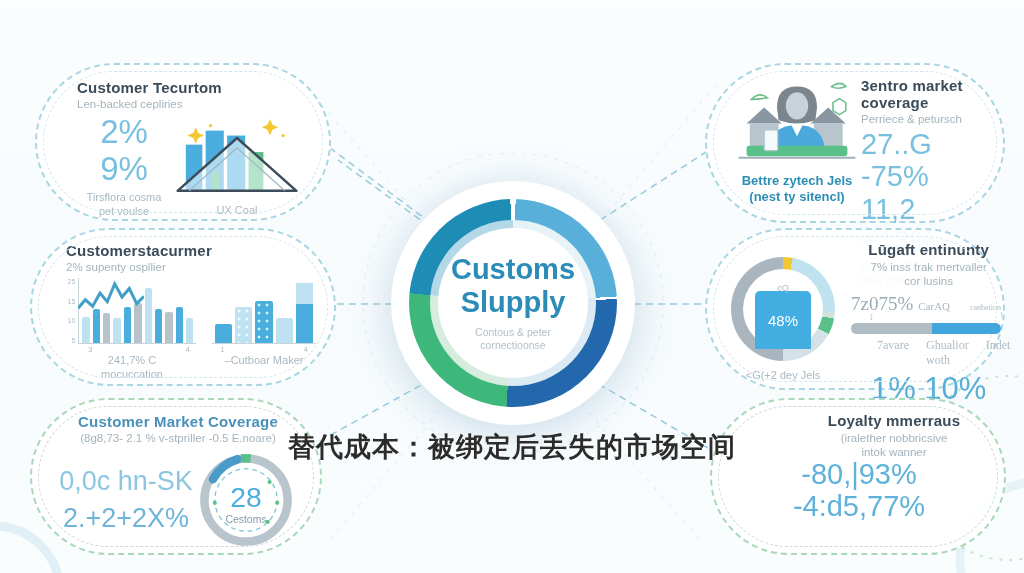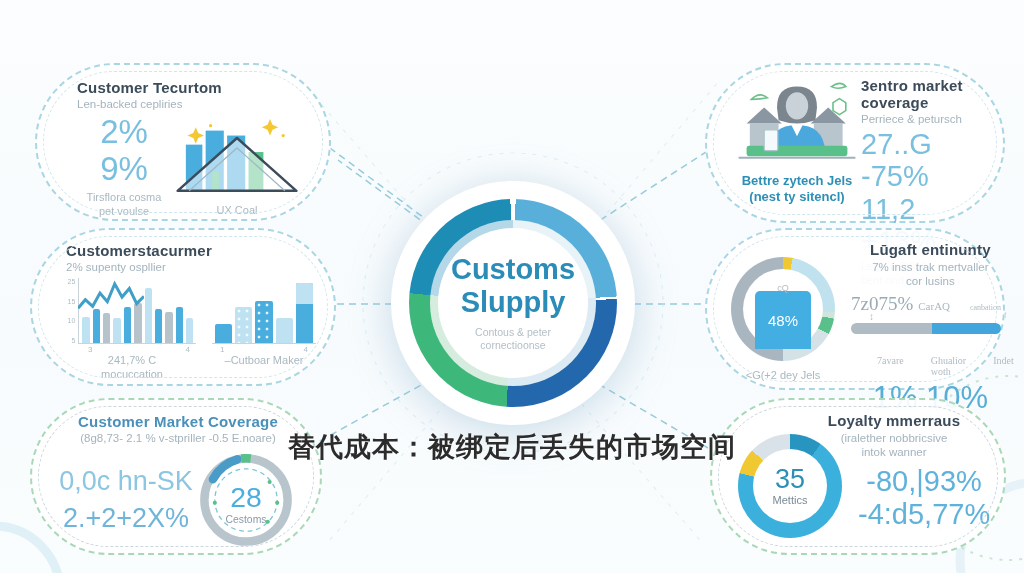--- a/index.html
+++ b/index.html
@@ -82,21 +82,21 @@
   .donut-br .lbl { font-size:11px; color:#7a8a96; margin-top:1px; }
 
   
   .hbar-block { font-size:10px; color:#9fb0ba; position:relative;font-family:Liberation Serif, serif; }
   .hbar-head { display:flex; align-items:baseline; gap:5px; }
   .hbar-head .big { font-size:19px; color:#9aabb5; }
   .hbar-head .suffix { font-size:11px; color:#a9b8c1; }
   .hbar-head .tiny { font-size:8px; color:#aebcc4; margin-left:auto; }
   .hbar { margin-top:8px; height:11px; width:150px; border-radius:6px; overflow:hidden; display:flex; }
   .hbar .seg-gray { background:#b0bcc4; width:54%; } .hbar .seg-blue { background:#42a6dc; width:46%; }
-  .hbar-labels { display:flex; gap:27px; font-size:10px; color:#aebcc4; margin-top:21px; padding-left:26px; }
+  .hbar-labels { display:flex; gap:17px; font-size:12px; color:#aebcc4; margin-top:4px; padding-left:26px; }
   .arrow { position:absolute; color:#b0bcc4; font-size:10px; }
 
   
   #center-glow { position:absolute; left:391px; top:181px; width:244px; height:244px; border-radius:50%;
     background:#fff; box-shadow:0 6px 40px rgba(140,180,205,.45); z-index:3; }
   #center-donut { position:absolute; left:409px; top:199px; width:208px; height:208px; border-radius:50%; z-index:4;
     background:conic-gradient(#fff 0 .4%, #58b0da .4% 24%, #fff 24% 24.4%, #2368ac 24.4% 51%,
       #3db87a 51% 76.5%, #1e8db6 76.5% 99.6%, #fff 99.6% 100%); }
   #center-innerring { position:absolute; inset:21px; border-radius:50%;
     background:conic-gradient(#e8f3f7 0 24%, #dcebf3 24% 51%, #d6ecdf 51% 76.5%, #b4d8e8 76.5% 100%); }
@@ -337,26 +337,20 @@
 
 <div id="panel-br" class="panel greenb">
   <div style="text-align:center; padding-left:70px;">
     <div class="p-title">Loyalty mmerraus</div>
     <div class="p-sub" style="line-height:1.25;">
       <span>(iralether nobbricsive</span><br>
       <span>intok wanner</span>
     </div>
   </div>
   <div class="row" style="margin-top:-26px;">
-    <div class="donut-br">
-      <div class="hole">
-        <div class="val">35</div>
-        <div class="lbl">Mettics</div>
-      </div>
-    </div>
     <div style="flex:1; text-align:center; padding-top:24px;">
       <div class="stat">-80,|93%</div>
       <div class="stat">-4:d5,77%</div>
     </div>
   </div>
 </div>
 
 <div id="center-glow"></div>
 <div id="center-donut">
   <div id="center-innerring"></div>

